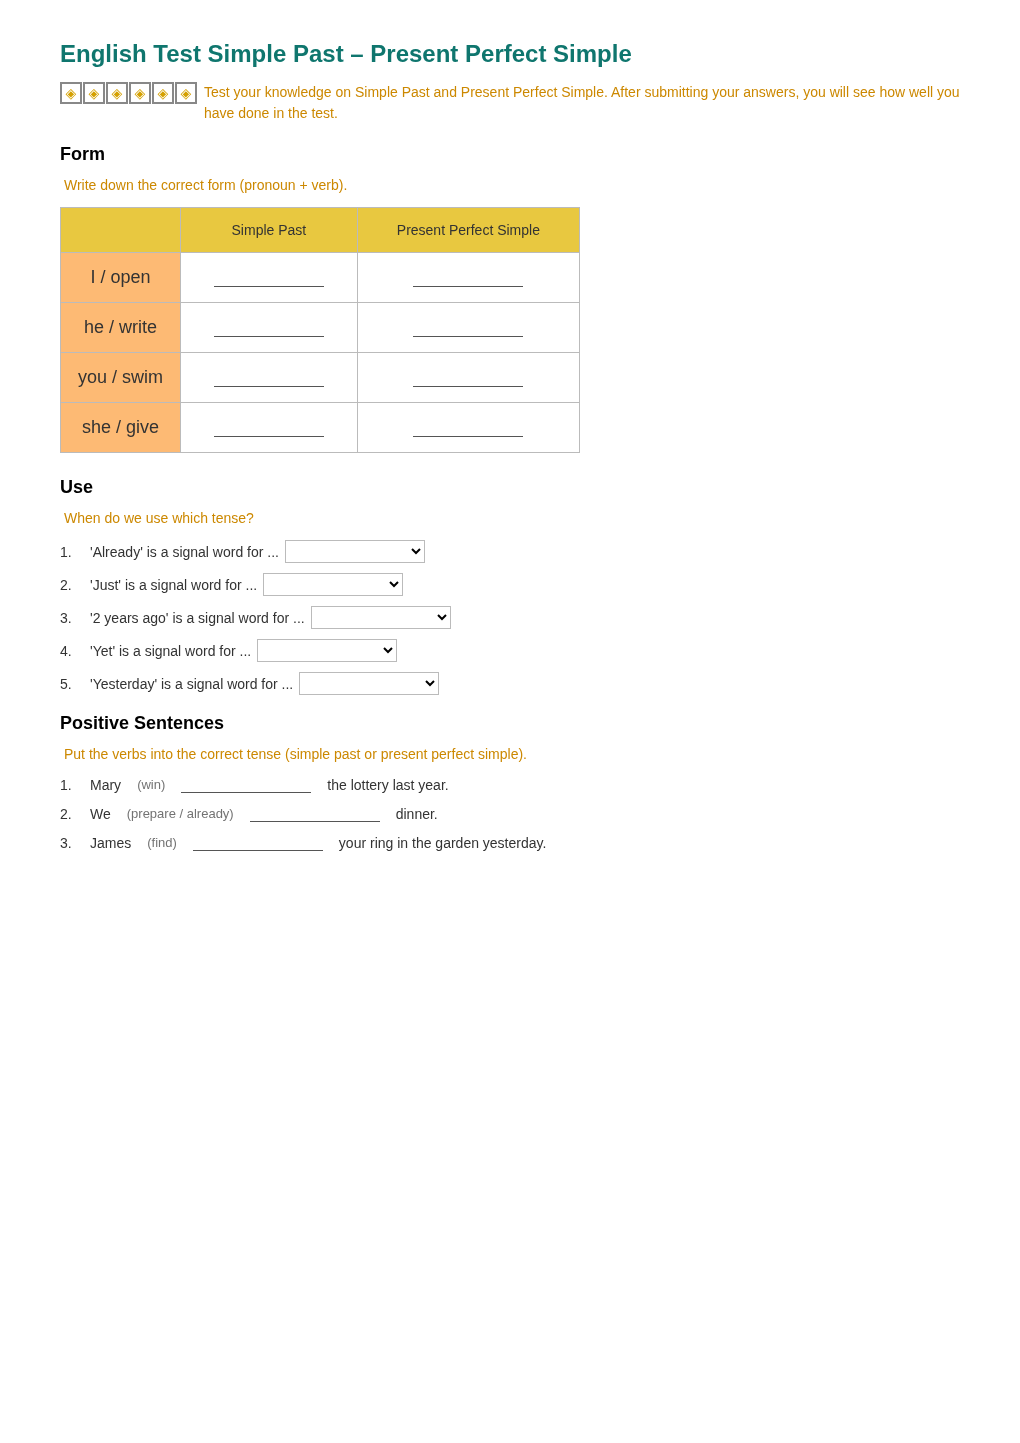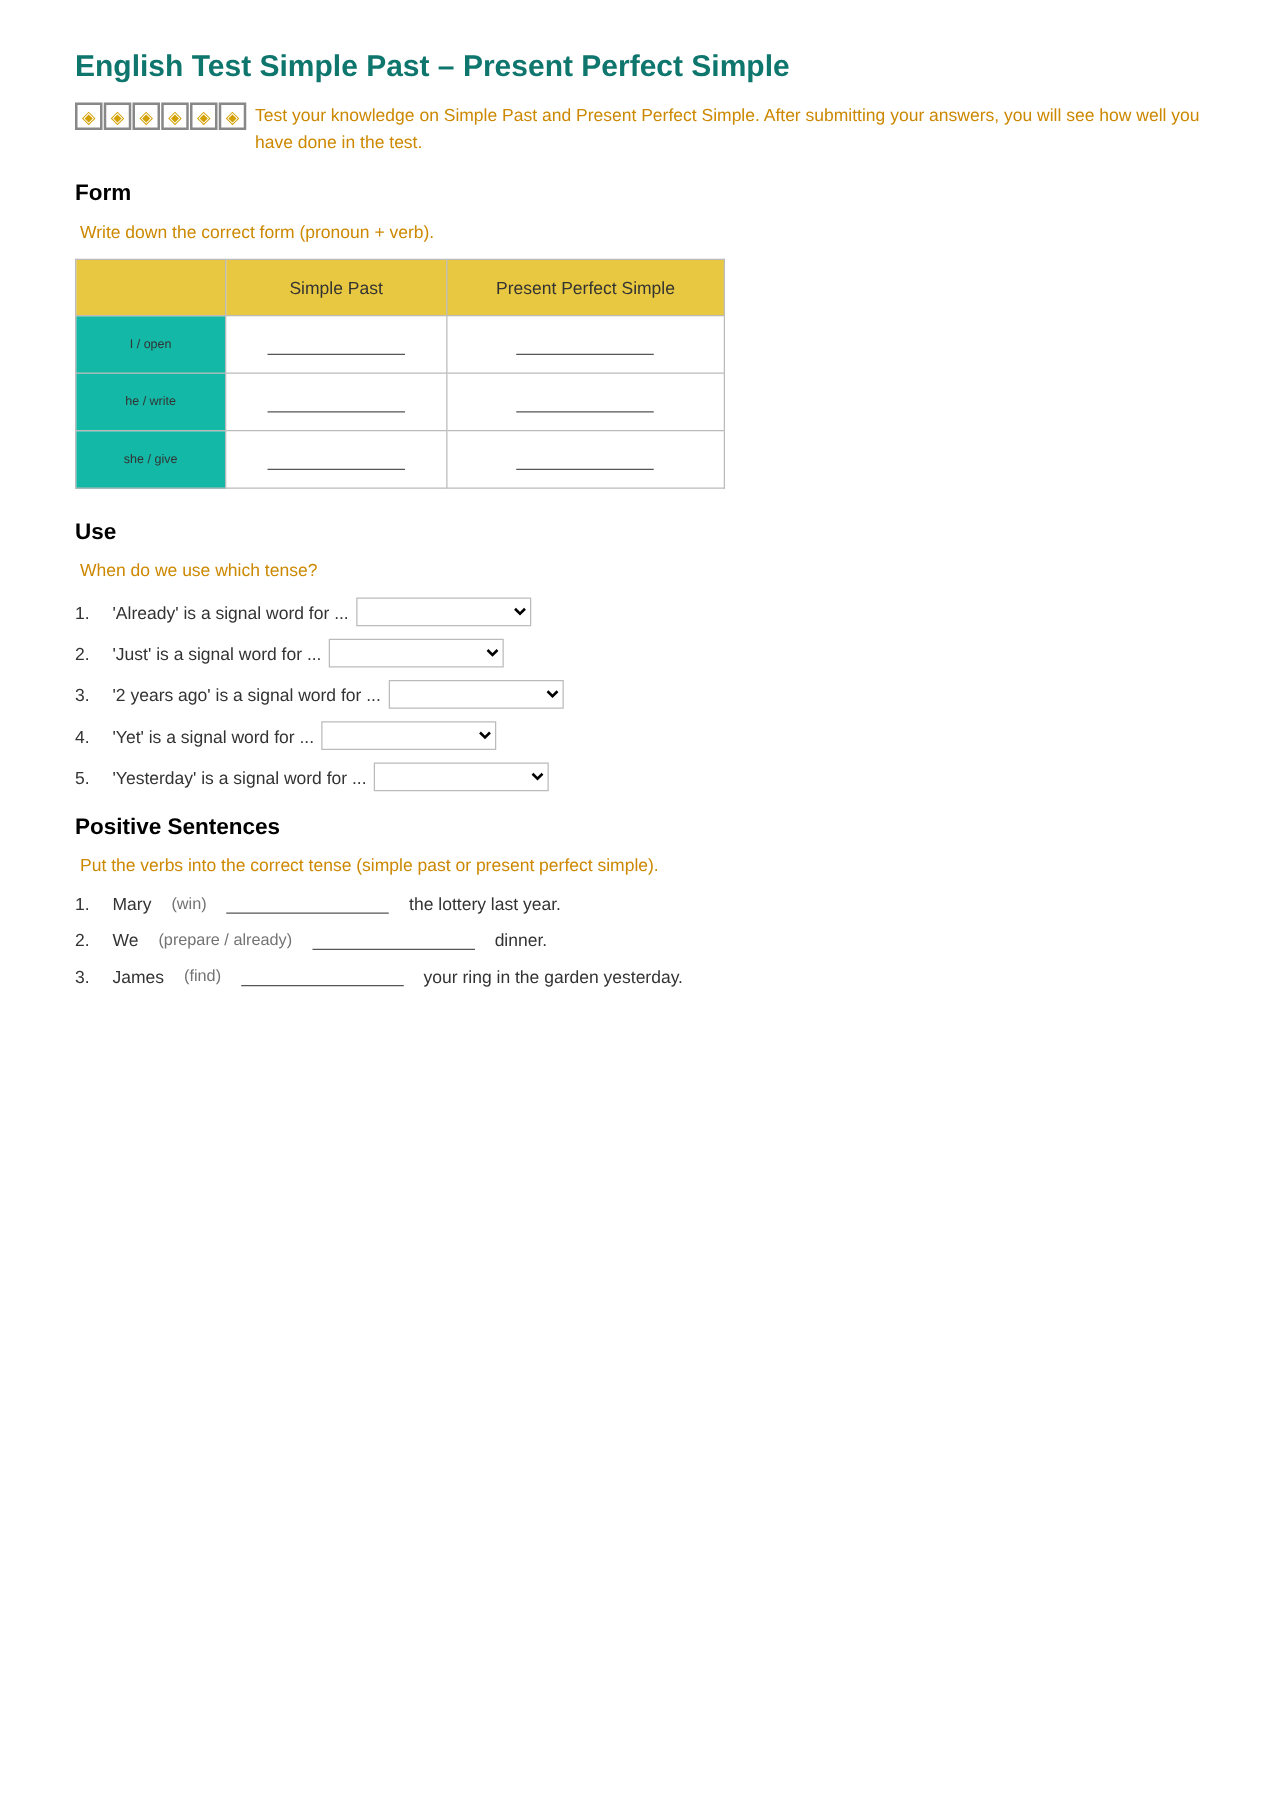--- a/index.html
+++ b/index.html
@@ -72,22 +72,22 @@
       background: #e8c840;
       font-weight: normal;
       font-size: 14px;
       color: #333;
       text-align: center;
     }
     .form-table thead th:first-child {
       background: #e8c840;
     }
     .form-table tbody td:first-child {
-      background: #14b8a6;
-      font-size: 10px;
+      background: #fdba74;
+      font-size: 18px;
       color: #333;
       width: 120px;
     }
     .form-table tbody td {
       background: #fff;
       text-align: center;
     }
     .form-table input[type="text"] {
       border: none;
       border-bottom: 1px solid #555;
@@ -189,20 +189,25 @@
     </tr>
   </thead>
   <tbody>
     <tr>
       <td>I / open</td>
       <td><input type="text" style=""></td>
       <td><input type="text" style=""></td>
     </tr>
     <tr>
       <td>he / write</td>
+      <td><input type="text" style=""></td>
+      <td><input type="text" style=""></td>
+    </tr>
+    <tr>
+      <td>you / swim</td>
       <td><input type="text" style=""></td>
       <td><input type="text" style=""></td>
     </tr>
     <tr>
       <td>she / give</td>
       <td><input type="text" style=""></td>
       <td><input type="text" style=""></td>
     </tr>
   </tbody>
 </table>

